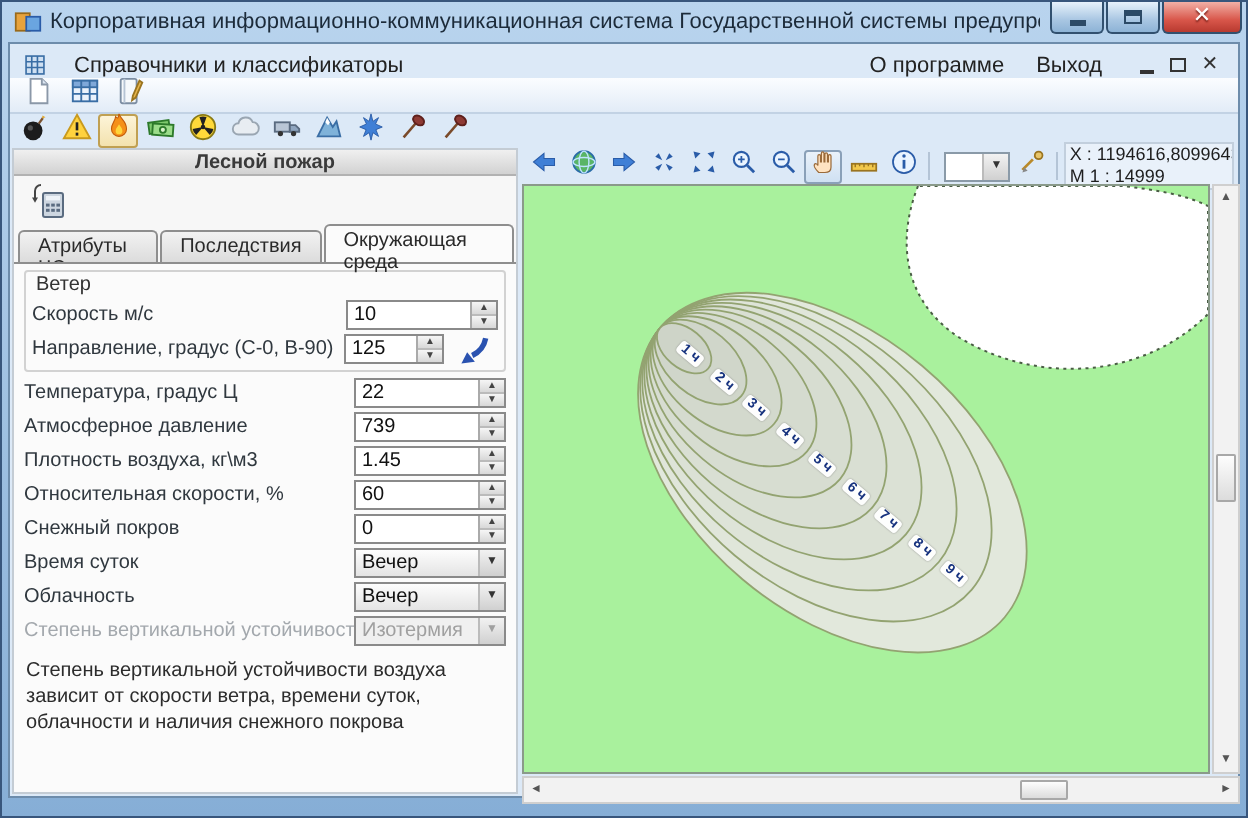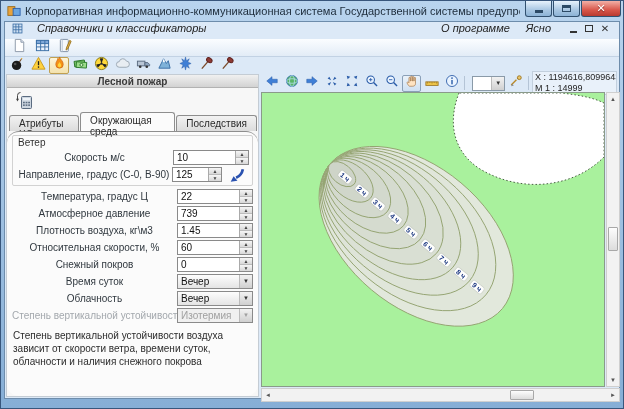--- a/index.html
+++ b/index.html
@@ -14,21 +14,21 @@
   .caption-btns{display:flex;margin-left:4px;margin-top:-4px;flex:0 0 auto;}
   .cap-btn{width:27px;height:16px;border:1px solid #31506f;border-top:none;border-radius:0 0 3px 3px;
     background:linear-gradient(#e7f2fc,#a8c6e2 60%,#8db3d6);display:flex;align-items:center;justify-content:center;margin-left:1px;}
   .cap-close{width:40px;background:linear-gradient(#f2b0a6,#d8564a 60%,#b83a30);}
   .glyph-min{width:8px;height:3px;background:#2c4a66;margin-top:6px;}
   .glyph-max{width:9px;height:7px;border:1px solid #2c4a66;border-top:3px solid #2c4a66;background:transparent;}
   .glyph-close{color:#fff;font-size:11px;font-weight:bold;line-height:1;text-shadow:0 1px 1px #7a2018;}
   
   .client{position:absolute;left:3px;right:3px;top:20px;bottom:9px;background:#dce9f7;border:1px solid #6d8cab;}
   
-  .menubar{position:absolute;left:0;right:0;top:0;height:17px;display:flex;align-items:flex-start;padding:0 6px;font-size:11px;color:#222;font-style:italic;}
+  .menubar{position:absolute;left:0;right:0;top:0;height:17px;display:flex;align-items:flex-end;padding:0 6px;font-size:11px;color:#222;}
   .menu-icon{width:13px;height:13px;margin-right:5px;}
   .menu-icon svg{width:13px;height:13px;}
   .menu-spring{flex:1;}
   .menu-item{padding:0 8px;cursor:default;}
   .mdi-btns{display:flex;align-items:center;margin-left:6px;}
   .mdi-btn{width:16px;height:13px;display:flex;align-items:center;justify-content:center;color:#333;font-size:10px;}
   .mdi-min-g{width:7px;height:2px;background:#333;margin-top:7px;}
   .mdi-rest-g{position:relative;width:8px;height:7px;}
   .mdi-rest-g:before{content:"";position:absolute;right:0;top:0;width:6px;height:5px;border:1px solid #333;}
   .mdi-rest-g:after{content:"";position:absolute;left:0;bottom:0;width:6px;height:5px;border:1px solid #333;background:#dce9f7;}
@@ -43,25 +43,25 @@
   .left-panel{position:absolute;left:1px;top:52px;width:253px;bottom:1px;background:#f7f7f7;border:1px solid #c4ccd4;}
   .panel-header{height:13px;background:linear-gradient(#f0f0f0,#d2d2d2);border-bottom:1px solid #b2b2b2;
     font-size:10px;font-weight:bold;color:#3a3a3a;text-align:center;line-height:13px;}
   .calc-row{height:24px;display:flex;align-items:center;padding-left:4px;}
   .calc-btn{width:26px;height:21px;display:flex;align-items:center;justify-content:center;}
   .calc-btn svg{width:18px;height:18px;}
   .tabs{display:flex;align-items:flex-end;height:19px;padding-left:2px;}
   .tab{font-size:10px;color:#2a2a2a;padding:2px 9px 2px;border:1px solid #8e8e8e;border-bottom:none;
     background:linear-gradient(#f2f2f2,#dcdcdc);border-radius:3px 3px 0 0;margin-right:1px;height:16px;}
   .tab.active{background:#fbfbfb;height:19px;position:relative;z-index:2;font-weight:normal;}
-  .tabpane{border-top:1px solid #8e8e8e;background:#fbfbfb;position:absolute;left:0;right:0;top:56px;bottom:0;padding:3px 5px;border-radius:12px;}
+  .tabpane{border-top:1px solid #8e8e8e;background:#fbfbfb;position:absolute;left:0;right:0;top:56px;bottom:0;padding:3px 5px;}
   .groupbox{border:1px solid #d2d2d2;border-radius:2px;padding:1px 3px 2px;margin-bottom:2px;}
   .group-caption{font-size:10px;color:#333;padding-left:2px;height:12px;}
   .frow{height:17px;display:flex;align-items:center;}
-  .frow .flabel{flex:1;font-size:10px;color:#30383f;white-space:nowrap;overflow:hidden;text-align:center;}
+  .frow .flabel{flex:1;font-size:10px;color:#30383f;white-space:nowrap;overflow:hidden;}
   .frow.disabled .flabel{color:#a3a8ad;}
   .fctrl{display:flex;align-items:center;}
   .spin{width:76px;height:15px;background:#fff;border:1px solid #8a8a8a;display:flex;}
   .spin.narrow{width:50px;}
   .spin-val{flex:1;font-size:10px;padding:1px 3px 0;color:#111;overflow:hidden;}
   .spin-btns{width:13px;display:flex;flex-direction:column;border-left:1px solid #aaa;}
   .spin-btn{flex:1;font-size:5px;line-height:6px;text-align:center;color:#444;background:linear-gradient(#f6f6f6,#d8d8d8);border-bottom:1px solid #bbb;}
   .spin-btn:last-child{border-bottom:none;}
   .dir-icon{width:24px;height:18px;margin-left:3px;display:flex;align-items:center;justify-content:center;}
   .dir-icon svg{width:18px;height:18px;}
@@ -120,21 +120,21 @@
   <div class="client">
 
     <div class="menubar">
       <span class="menu-icon"><svg viewBox="0 0 16 16">
             <rect x="2.5" y="2.5" width="11" height="11" fill="#cfe0f2" stroke="#3a6ea5"></rect>
             <path d="M2.5 6h11M2.5 9.5h11M6 2.5v11M9.5 2.5v11" stroke="#3a6ea5" fill="none"></path>
           </svg></span>
       <span class="menu-item">Справочники и классификаторы</span>
       <span class="menu-spring"></span>
       <span class="menu-item">О программе</span>
-      <span class="menu-item">Ясно</span>
+      <span class="menu-item">Выход</span>
       <span class="mdi-btns">
         <span class="mdi-btn">
             <span class="mdi-min-g"></span>
           </span>
         <span class="mdi-btn">
             <span class="mdi-rest-g"></span>
           </span>
         <span class="mdi-btn">✕</span>
       </span>
     </div>
@@ -254,22 +254,22 @@
                 <rect x="10.6" y="13.4" width="1.8" height="1.5"></rect>
                 <rect x="13.2" y="13.4" width="1.8" height="1.5"></rect>
               </g>
               <path d="M2.5 9V4.5a3 3 0 0 1 3-3" fill="none" stroke="#444"></path>
               <path d="M1 7.8l1.5 2.6 1.5-2.6z" fill="#444"></path>
             </svg>
           </span>
       </div>
       <div class="tabs">
         <span class="tab">Атрибуты ЧС</span>
+        <span class="tab">Последствия</span>
         <span class="tab active">Окружающая среда</span>
-        <span class="tab">Последствия</span>
       </div>
       <div class="tabpane">
         <div class="groupbox">
           <div class="group-caption">Ветер</div>
           <div id="wind-rows">
               <div class="frow">
                 <span class="flabel">Скорость м/с</span>
                 <div class="fctrl">
                   <div class="spin">
                     <span class="spin-val">10</span>

